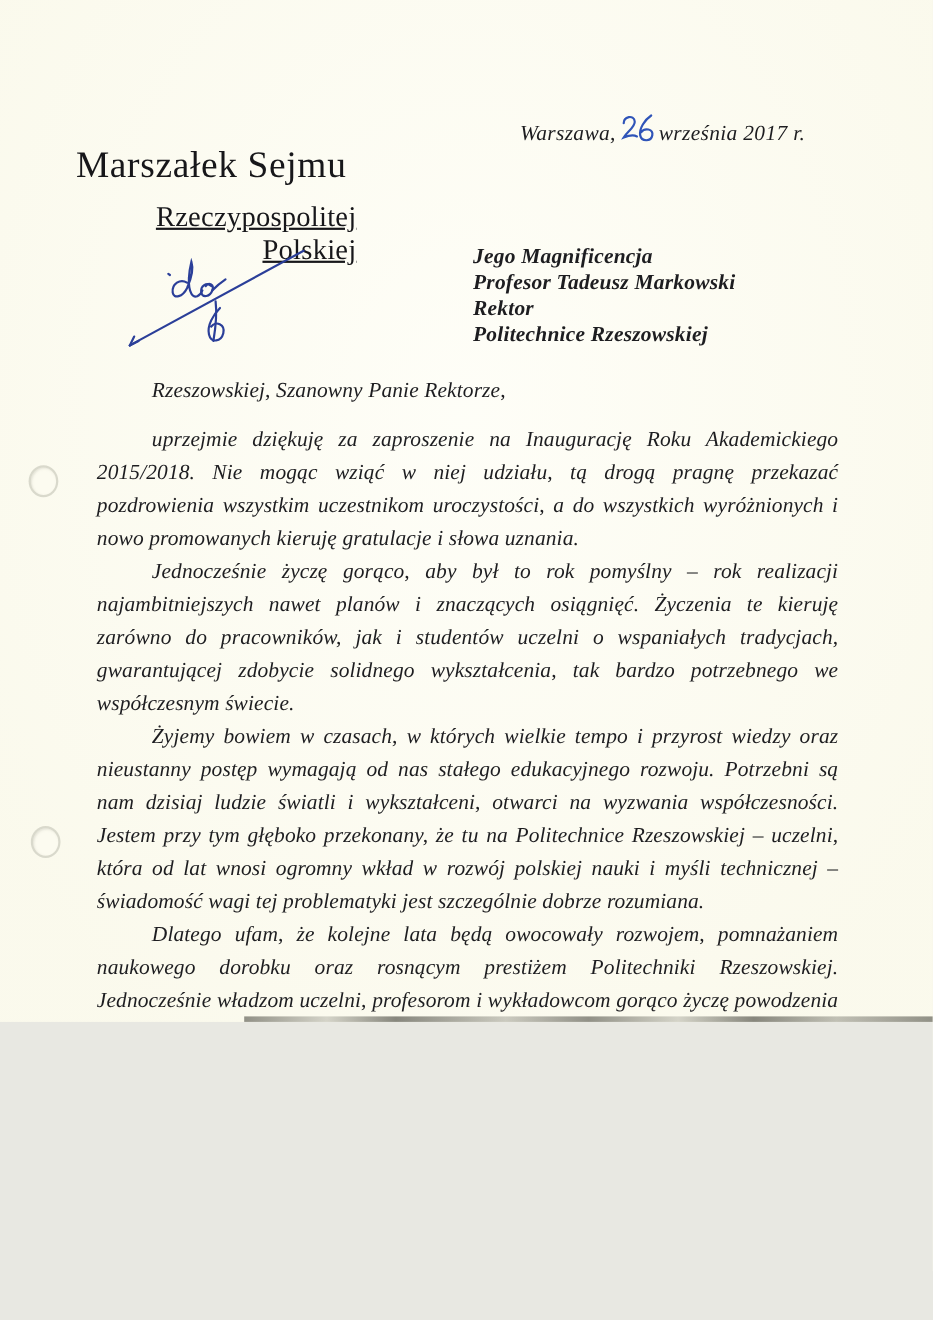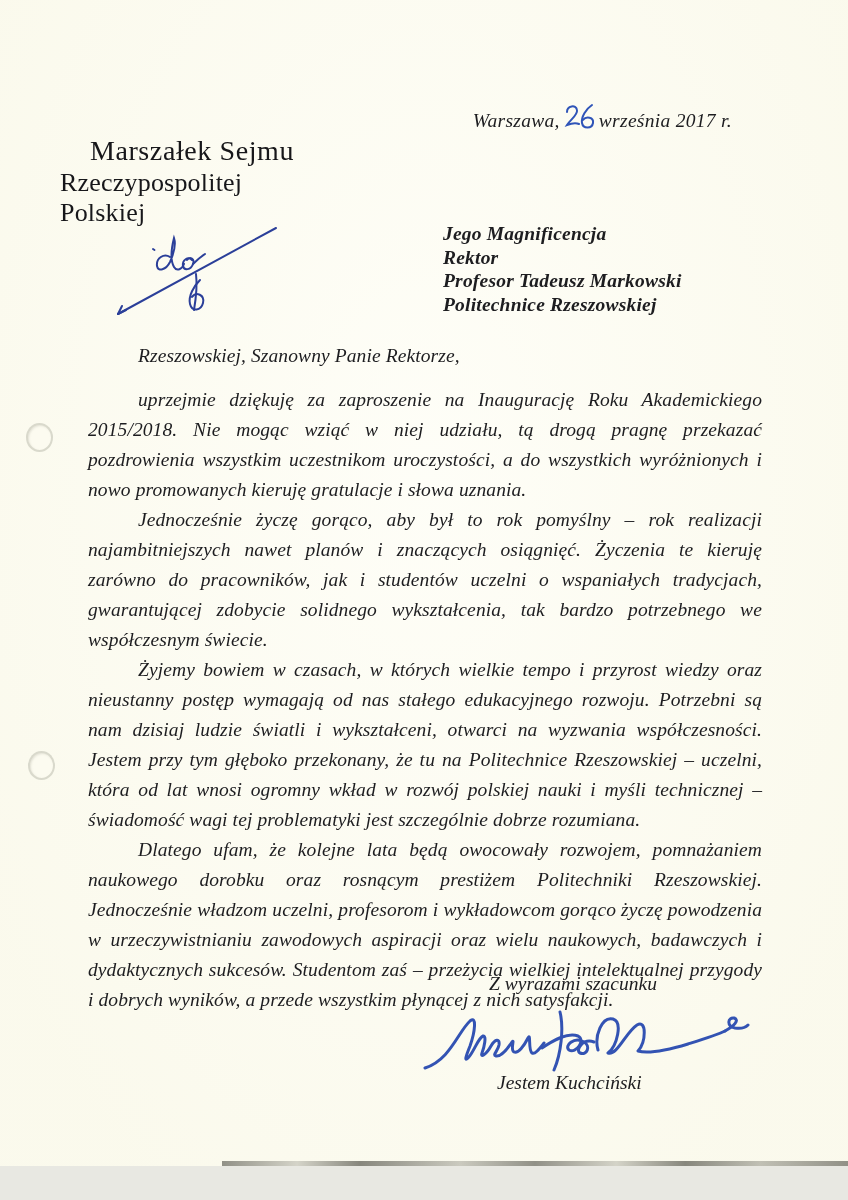--- a/index.html
+++ b/index.html
@@ -3,21 +3,21 @@
 <meta charset="utf-8">
 <style>
   html, body { margin: 0; padding: 0; }
   body {
     width: 848px; height: 1200px;
     font-family: "Liberation Serif", serif;
     background: #e8e8e2;
   }
   .page {
     position: relative;
-    width: 848px; height: 1166px;
+    width: 848px; height: 929px;
     background: #fdfcf0;
     background-image: radial-gradient(ellipse at 50% 40%, rgba(255,255,252,0.6), rgba(246,245,230,0.35) 85%);
     overflow: hidden;
     color: #1d1d20;
   }
 
   
   .date-line {
     position: absolute; top: 103px; right: 116px;
     font-style: italic; font-size: 19.5px; letter-spacing: 0.3px;
@@ -25,32 +25,32 @@
   }
   .hand-day { display: inline-block; vertical-align: -4px; margin: 0 1px 0 4px; }
 
   
   .letterhead {
     position: absolute; left: 60px; top: 136px; width: 264px;
     font-family: "Liberation Serif", serif;
     color: #17171a;
   }
   .letterhead .lh1 {
-    text-align: center; font-size: 28px; letter-spacing: 0.6px; line-height: 30px;
+    text-align: center; font-size: 34px; letter-spacing: 0.6px; line-height: 30px;
   }
   .letterhead .lh2 {
-    text-align: left; font-size: 26px; letter-spacing: 0.2px; line-height: 30px; margin-top: 2px;
+    text-align: right; font-size: 26px; letter-spacing: 0.2px; line-height: 30px; margin-top: 16px; text-decoration: underline;
   }
 
   
   .do-annotation { position: absolute; left: 108px; top: 222px; }
 
   
   .addressee {
-    position: absolute; left: 443px; top: 222px;
+    position: absolute; left: 430px; top: 222px;
     font-style: italic; font-weight: bold; font-size: 19.5px; line-height: 23.5px;
     letter-spacing: 0.2px;
   }
 
   
   .letter-body {
     position: absolute; left: 88px; top: 341px; width: 674px;
     font-style: italic; font-size: 19.5px; line-height: 30px;
     text-align: justify; letter-spacing: 0.1px;
   }
@@ -123,22 +123,22 @@
         <path d="M85,42 C89,38 94,34 97,32"></path>
 
         <path d="M92,58 C86,64 80,74 82,82 C84,90 93,89 95,81 C97,73 88,69 84,75"></path>
         <path d="M88,52 C89,60 88,76 86,88"></path>
       </g>
     </svg>
   </div>
 
   <div class="addressee">
     <div>Jego Magnificencja</div>
+    <div>Profesor Tadeusz Markowski</div>
     <div>Rektor</div>
-    <div>Profesor Tadeusz Markowski</div>
     <div>Politechnice Rzeszowskiej</div>
   </div>
 
   <div class="letter-body">
     <p class="salutation">Rzeszowskiej, Szanowny Panie Rektorze,</p>
     <p class="para">uprzejmie dziękuję za zaproszenie na Inaugurację Roku Akademickiego 2015/2018. Nie mogąc wziąć w niej udziału, tą drogą pragnę przekazać pozdrowienia wszystkim uczestnikom uroczystości, a do wszystkich wyróżnionych i nowo promowanych kieruję gratulacje i słowa uznania.</p>
     <p class="para">Jednocześnie życzę gorąco, aby był to rok pomyślny – rok realizacji najambitniejszych nawet planów i znaczących osiągnięć. Życzenia te kieruję zarówno do pracowników, jak i studentów uczelni o wspaniałych tradycjach, gwarantującej zdobycie solidnego wykształcenia, tak bardzo potrzebnego we współczesnym świecie.</p>
     <p class="para">Żyjemy bowiem w czasach, w których wielkie tempo i przyrost wiedzy oraz nieustanny postęp wymagają od nas stałego edukacyjnego rozwoju. Potrzebni są nam dzisiaj ludzie światli i wykształceni, otwarci na wyzwania współczesności. Jestem przy tym głęboko przekonany, że tu na Politechnice Rzeszowskiej – uczelni, która od lat wnosi ogromny wkład w rozwój polskiej nauki i myśli technicznej – świadomość wagi tej problematyki jest szczególnie dobrze rozumiana.</p>
     <p class="para">Dlatego ufam, że kolejne lata będą owocowały rozwojem, pomnażaniem naukowego dorobku oraz rosnącym prestiżem Politechniki Rzeszowskiej. Jednocześnie władzom uczelni, profesorom i wykładowcom gorąco życzę powodzenia w urzeczywistnianiu zawodowych aspiracji oraz wielu naukowych, badawczych i dydaktycznych sukcesów. Studentom zaś – przeżycia wielkiej intelektualnej przygody i dobrych wyników, a przede wszystkim płynącej z nich satysfakcji.</p>
   </div>

